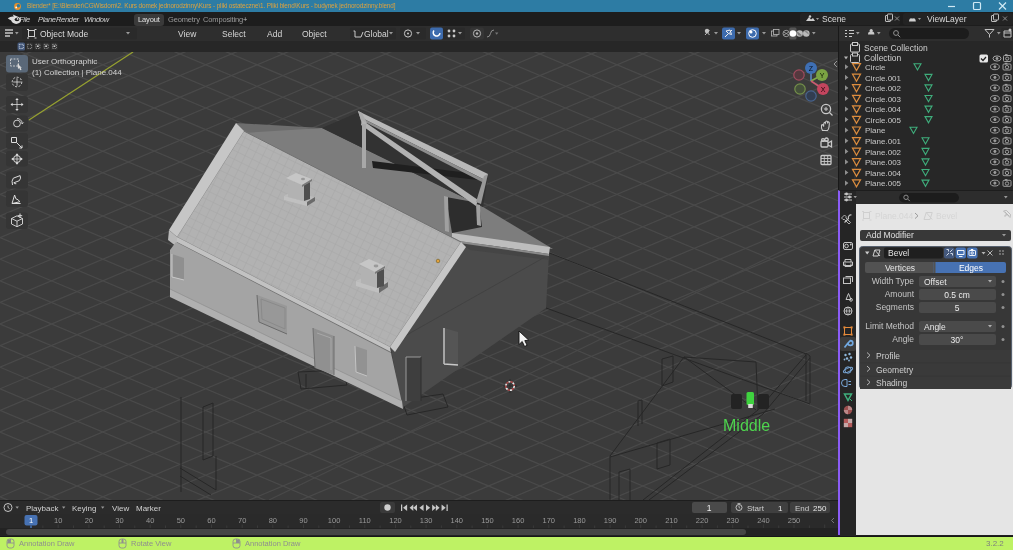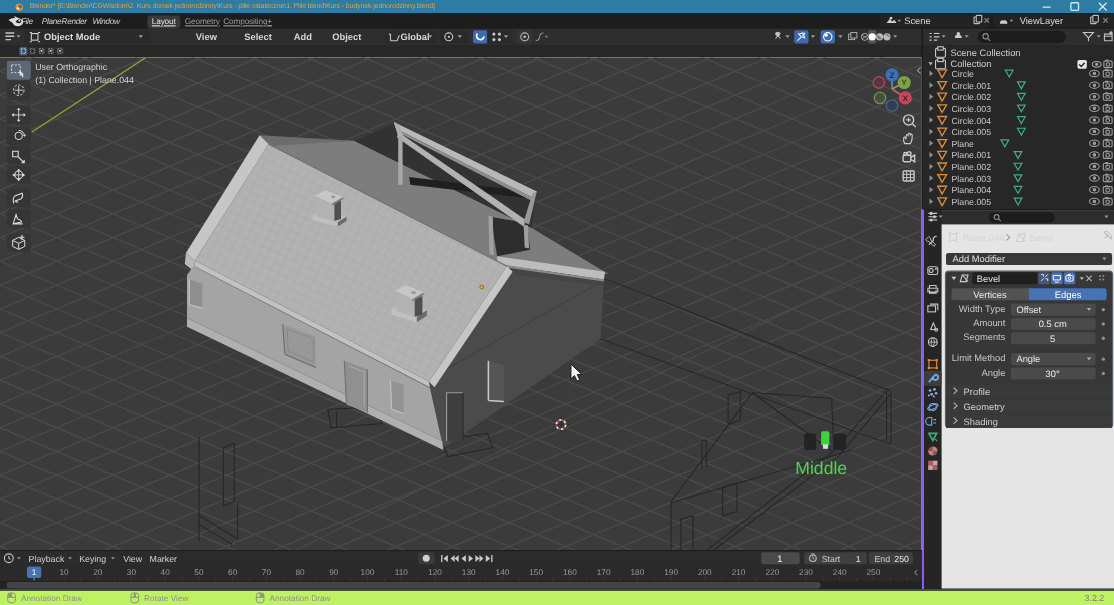--- a/index.html
+++ b/index.html
@@ -7,24 +7,24 @@
   font-family:"Liberation Sans", sans-serif; -webkit-font-smoothing:antialiased;}
 *{box-sizing:border-box;}
 .abs{position:absolute;}
 #root{position:relative;width:1013px;height:550px;}
 
 #titlebar{position:absolute;left:0;top:0;width:1013px;height:12px;background:#2d7ca4;}
 #titletext{position:absolute;left:27px;top:2px;font-size:6.4px;letter-spacing:-0.12px;color:#dda23f;white-space:nowrap;}
 
 #menubar{position:absolute;left:0;top:12px;width:1013px;height:14px;background:#1d1d1d;}
 .menu{position:absolute;top:3px;font-size:7.5px;letter-spacing:-0.3px;color:#d2d2d2;font-style:italic;}
-.tab{position:absolute;top:1.5px;height:12px;line-height:12px;font-size:7.5px;letter-spacing:-0.15px;color:#9a9a9a;padding:0 4px;border-radius:3px;text-decoration:underline;}
+.tab{position:absolute;top:1.5px;height:12px;line-height:12px;font-size:7.5px;letter-spacing:-0.15px;color:#9a9a9a;padding:0 4px;border-radius:3px;}
 .tabactive{background:#3a3a3a;color:#e2e2e2;}
 
-#vpheader{position:absolute;left:0;top:26px;width:838px;height:15px;background:#2e2e2e;font-weight:bold;}
+#vpheader{position:absolute;left:0;top:26px;width:838px;height:15px;background:#2e2e2e;}
 #olheader{position:absolute;left:838px;top:26px;width:175px;height:15px;background:#2e2e2e;border-left:1px solid #191919;}
 #toolsettings{position:absolute;left:0;top:41px;width:838px;height:11px;background:#272727;}
 
 #outliner{position:absolute;left:838px;top:41px;width:175px;height:149px;background:#272727;border-left:1px solid #191919;padding-left:48px;}
 #props{position:absolute;left:838px;top:190px;width:175px;height:345px;background:#e5e5e5;border-left:2px solid #8b5cf6;border-top:1px solid #1d1d1d;}
 
 #timeline{position:absolute;left:0;top:500px;width:838px;height:35px;background:#2b2b2b;border-top:1px solid #1d1d1d;}
 
 #statusbar{position:absolute;left:0;top:536px;width:1013px;height:14px;background:#bef264;border-top:1px solid #171717;}
 </style>

